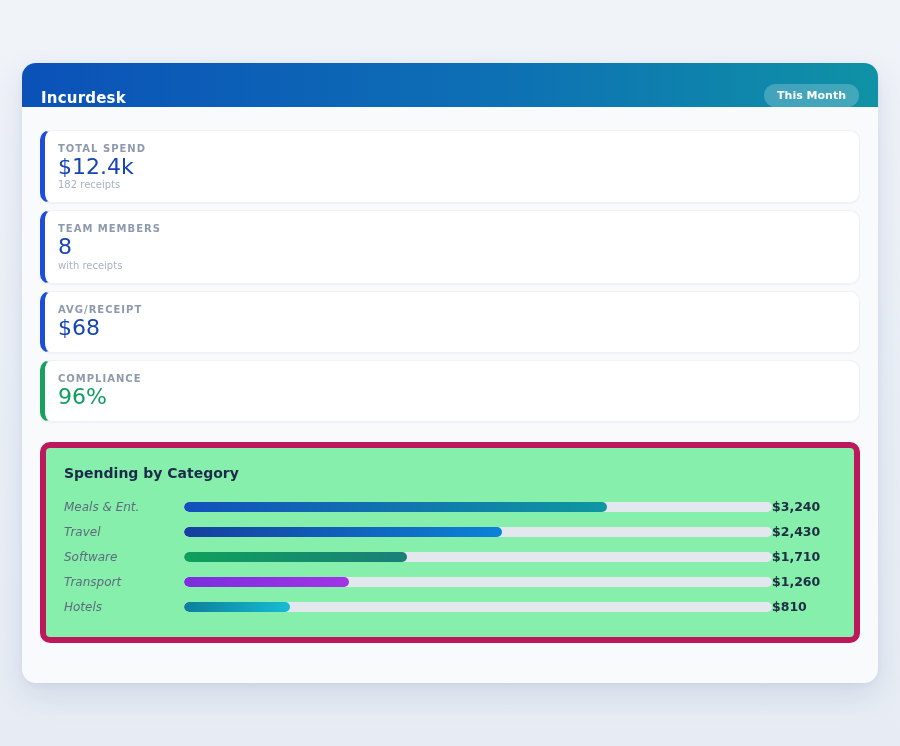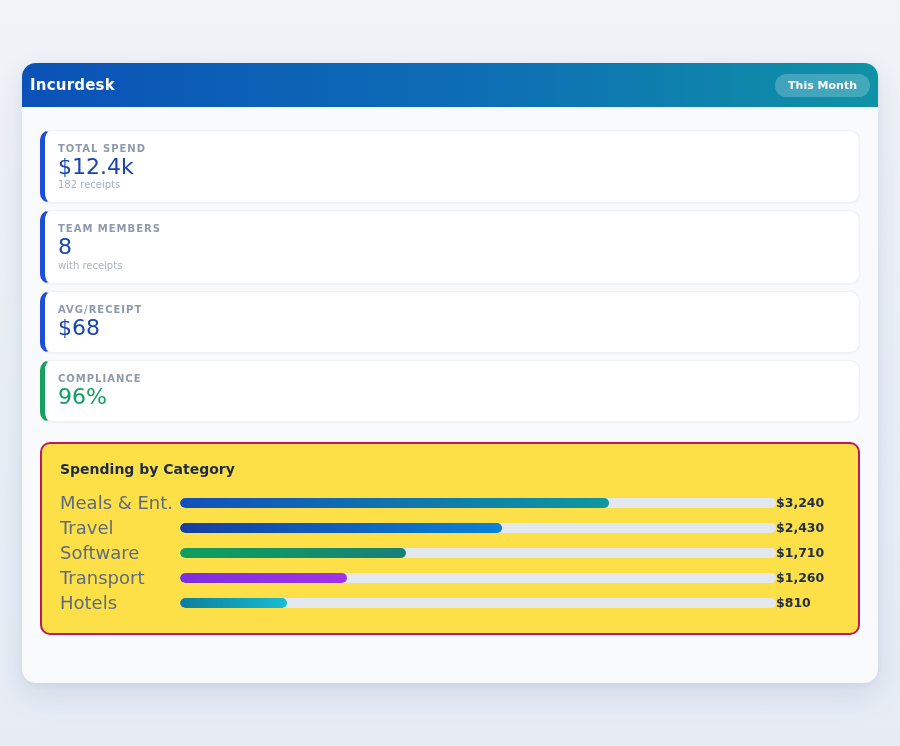--- a/index.html
+++ b/index.html
@@ -10,49 +10,49 @@
     position:relative; overflow:hidden;
   }
   .app-card {
     position:absolute; left:22px; top:63px; width:856px; min-height:620px;
     background:#f8fafc; border-radius:14px;
     box-shadow:0 12px 30px rgba(40,70,130,.12), 0 2px 6px rgba(40,70,130,.06);
   }
   .app-header {
     height:44px; border-radius:14px 14px 0 0;
     background:linear-gradient(90deg,#0b51b8 0%, #0d6fb4 55%, #0f92a6 100%);
-    display:flex; align-items:center; justify-content:space-between;
-    padding:0 8px;
+    display:flex; align-items:flex-end; justify-content:space-between;
+    padding:0 19px;
   }
   .app-title { color:#ffffff; font-size:15px; font-weight:bold; letter-spacing:.2px; }
   .badge {
     background:rgba(255,255,255,.22); color:#ffffff; font-size:11px; font-weight:bold;
     padding:5px 13px; border-radius:999px;
   }
   .content { padding:23px 18px 20px; }
   .stat-card {
     background:#ffffff; border-radius:10px; border:1px solid #eef1f6;
     border-left:5px solid #1d4ed8; padding:12px 0 12px 13px; margin-bottom:7px;
     box-shadow:0 1px 2px rgba(30,50,90,.04);
   }
   .stat-card.green { border-left-color:#17a05e; }
   .stat-label { font-size:10px; font-weight:bold; letter-spacing:1px; color:#8e99ad; text-transform:uppercase; }
   .stat-value { font-size:22px; font-weight:normal; color:#1745b4; line-height:1.15; }
   .stat-card.green .stat-value { color:#0f9e60; }
   .stat-caption { font-size:10px; color:#a8b2c4; }
   .stat-caption:empty { display:none; }
   .spend-card {
-    background:#fde047; border-radius:10px; border:2px solid #be185d;
+    background:#86efac; border-radius:10px; border:6px solid #be185d;
     margin-top:20px; padding:17px 18px 18px;
   }
   .spend-title { font-size:14px; font-weight:bold; color:#1d2b4a; margin-bottom:13px; }
   .cat-row {
     display:grid; grid-template-columns:120px 1fr 64px; align-items:center; height:25px;
   }
-  .cat-label { font-size:18px; color:#5f6b7d; }
+  .cat-label { font-size:12px; color:#5f6b7d;font-style:italic; }
   .cat-value { font-size:12.5px; font-weight:bold; color:#222e45; text-align:left; }
   .track { height:10px; border-radius:5px; background:#e3e8ef; overflow:hidden; }
   .fill { height:10px; border-radius:5px; }
 </style>
 </head>
 <body>
 
 <div class="app-card">
 
   <div class="app-header">

